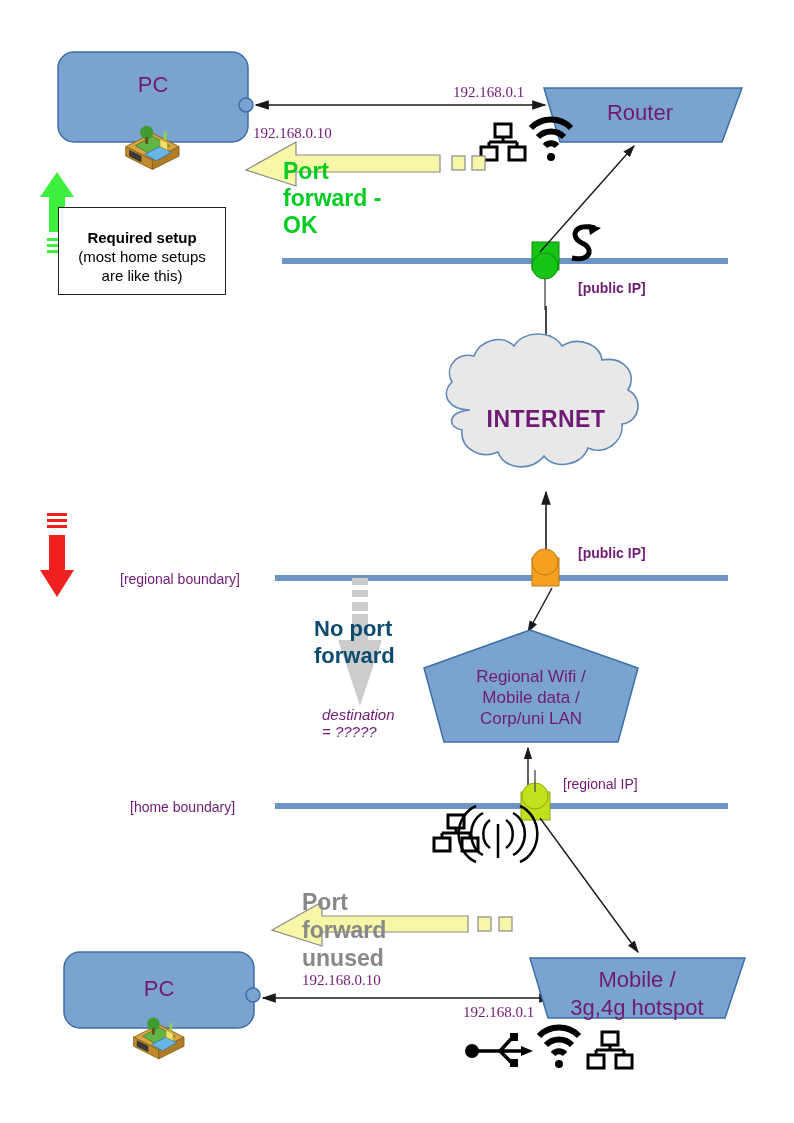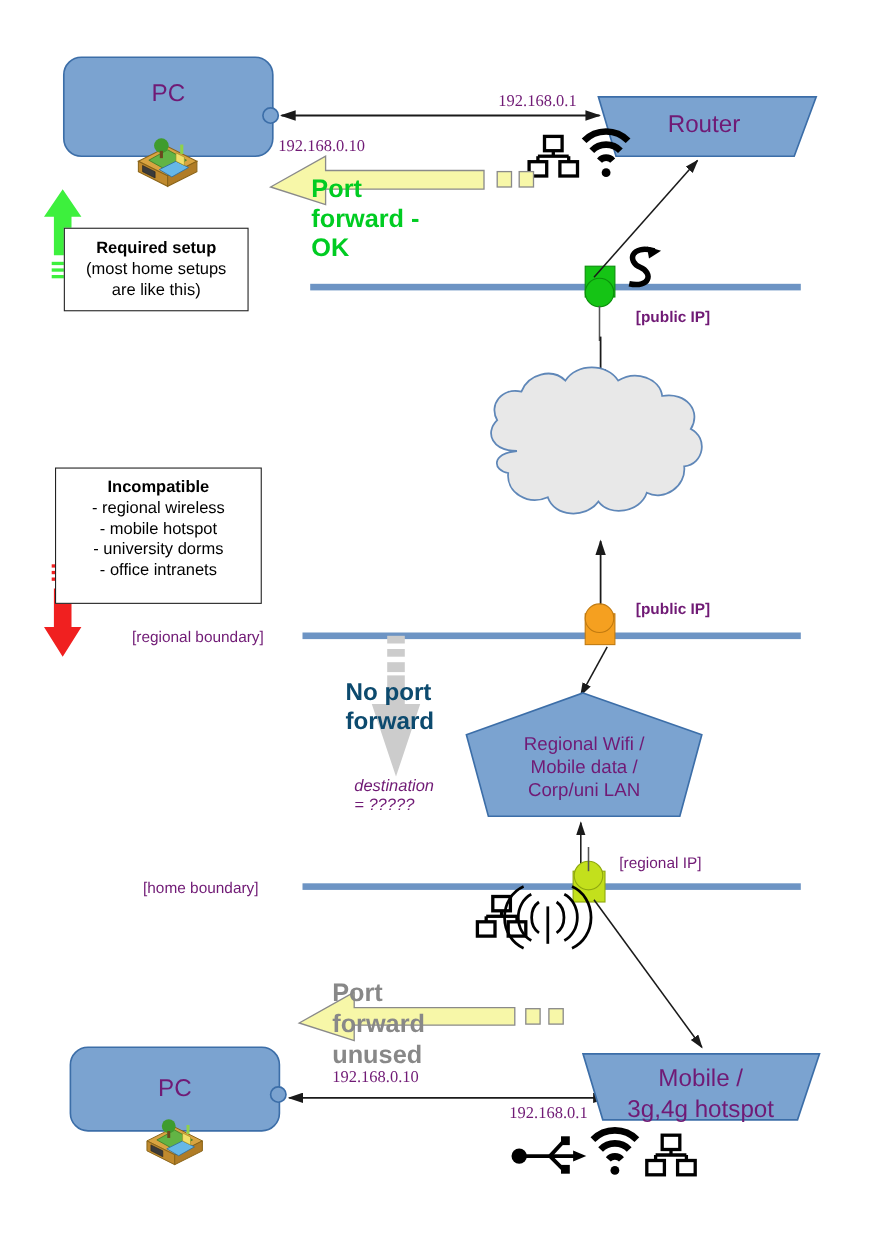--- a/index.html
+++ b/index.html
@@ -311,34 +311,28 @@
 
   <div class="txt lbl-ip" style="left:253px; top:125px;">192.168.0.10</div>
   <div class="txt lbl-ip" style="left:453px; top:84px;">192.168.0.1</div>
 
   <div class="txt callout-green" style="left:283px; top:158px;">Port</div>
   <div class="txt callout-green" style="left:283px; top:185px;">forward -</div>
   <div class="txt callout-green" style="left:283px; top:212px;">OK</div>
 
   <div class="txt lbl-bracket" style="left:578px; top:280px;">[public IP]</div>
 
-  <div class="infobox" style="left:58px; top:207px; width:168px; height:76px; padding-top:8px;">
+  <div class="infobox" style="left:58px; top:207px; width:168px; height:88px; padding-top:20px;">
     <span class="hd">Required setup</span>
     <span class="ln">(most home setups</span>
     <span class="ln">are like this)</span>
   </div>
 
-  <div class="infobox" style="left:50px; top:425px; width:188px; height:124px; padding-top:7px;">
-    <span class="hd">Incompatible</span>
-    <span class="ln">- regional wireless</span>
-    <span class="ln">- mobile hotspot</span>
-    <span class="ln">- university dorms</span>
-    <span class="ln">- office intranets</span>
-  </div>
-
+
+  <div class="txt cloud-text" style="left:420px; top:406px; width:252px; text-align:center;">INTERNET</div>
 
   <div class="txt lbl-bracket" style="left:578px; top:545px;">[public IP]</div>
 
   <div class="txt lbl-bracket-plain" style="left:120px; top:571px;">[regional boundary]</div>
 
   <div class="txt callout-red" style="left:314px; top:616px;">No port</div>
   <div class="txt callout-red" style="left:314px; top:643px;">forward</div>
 
   <div class="txt dest-italic" style="left:322px; top:705px;">destination</div>
   <div class="txt dest-italic" style="left:322px; top:722px;">= ?????</div>

